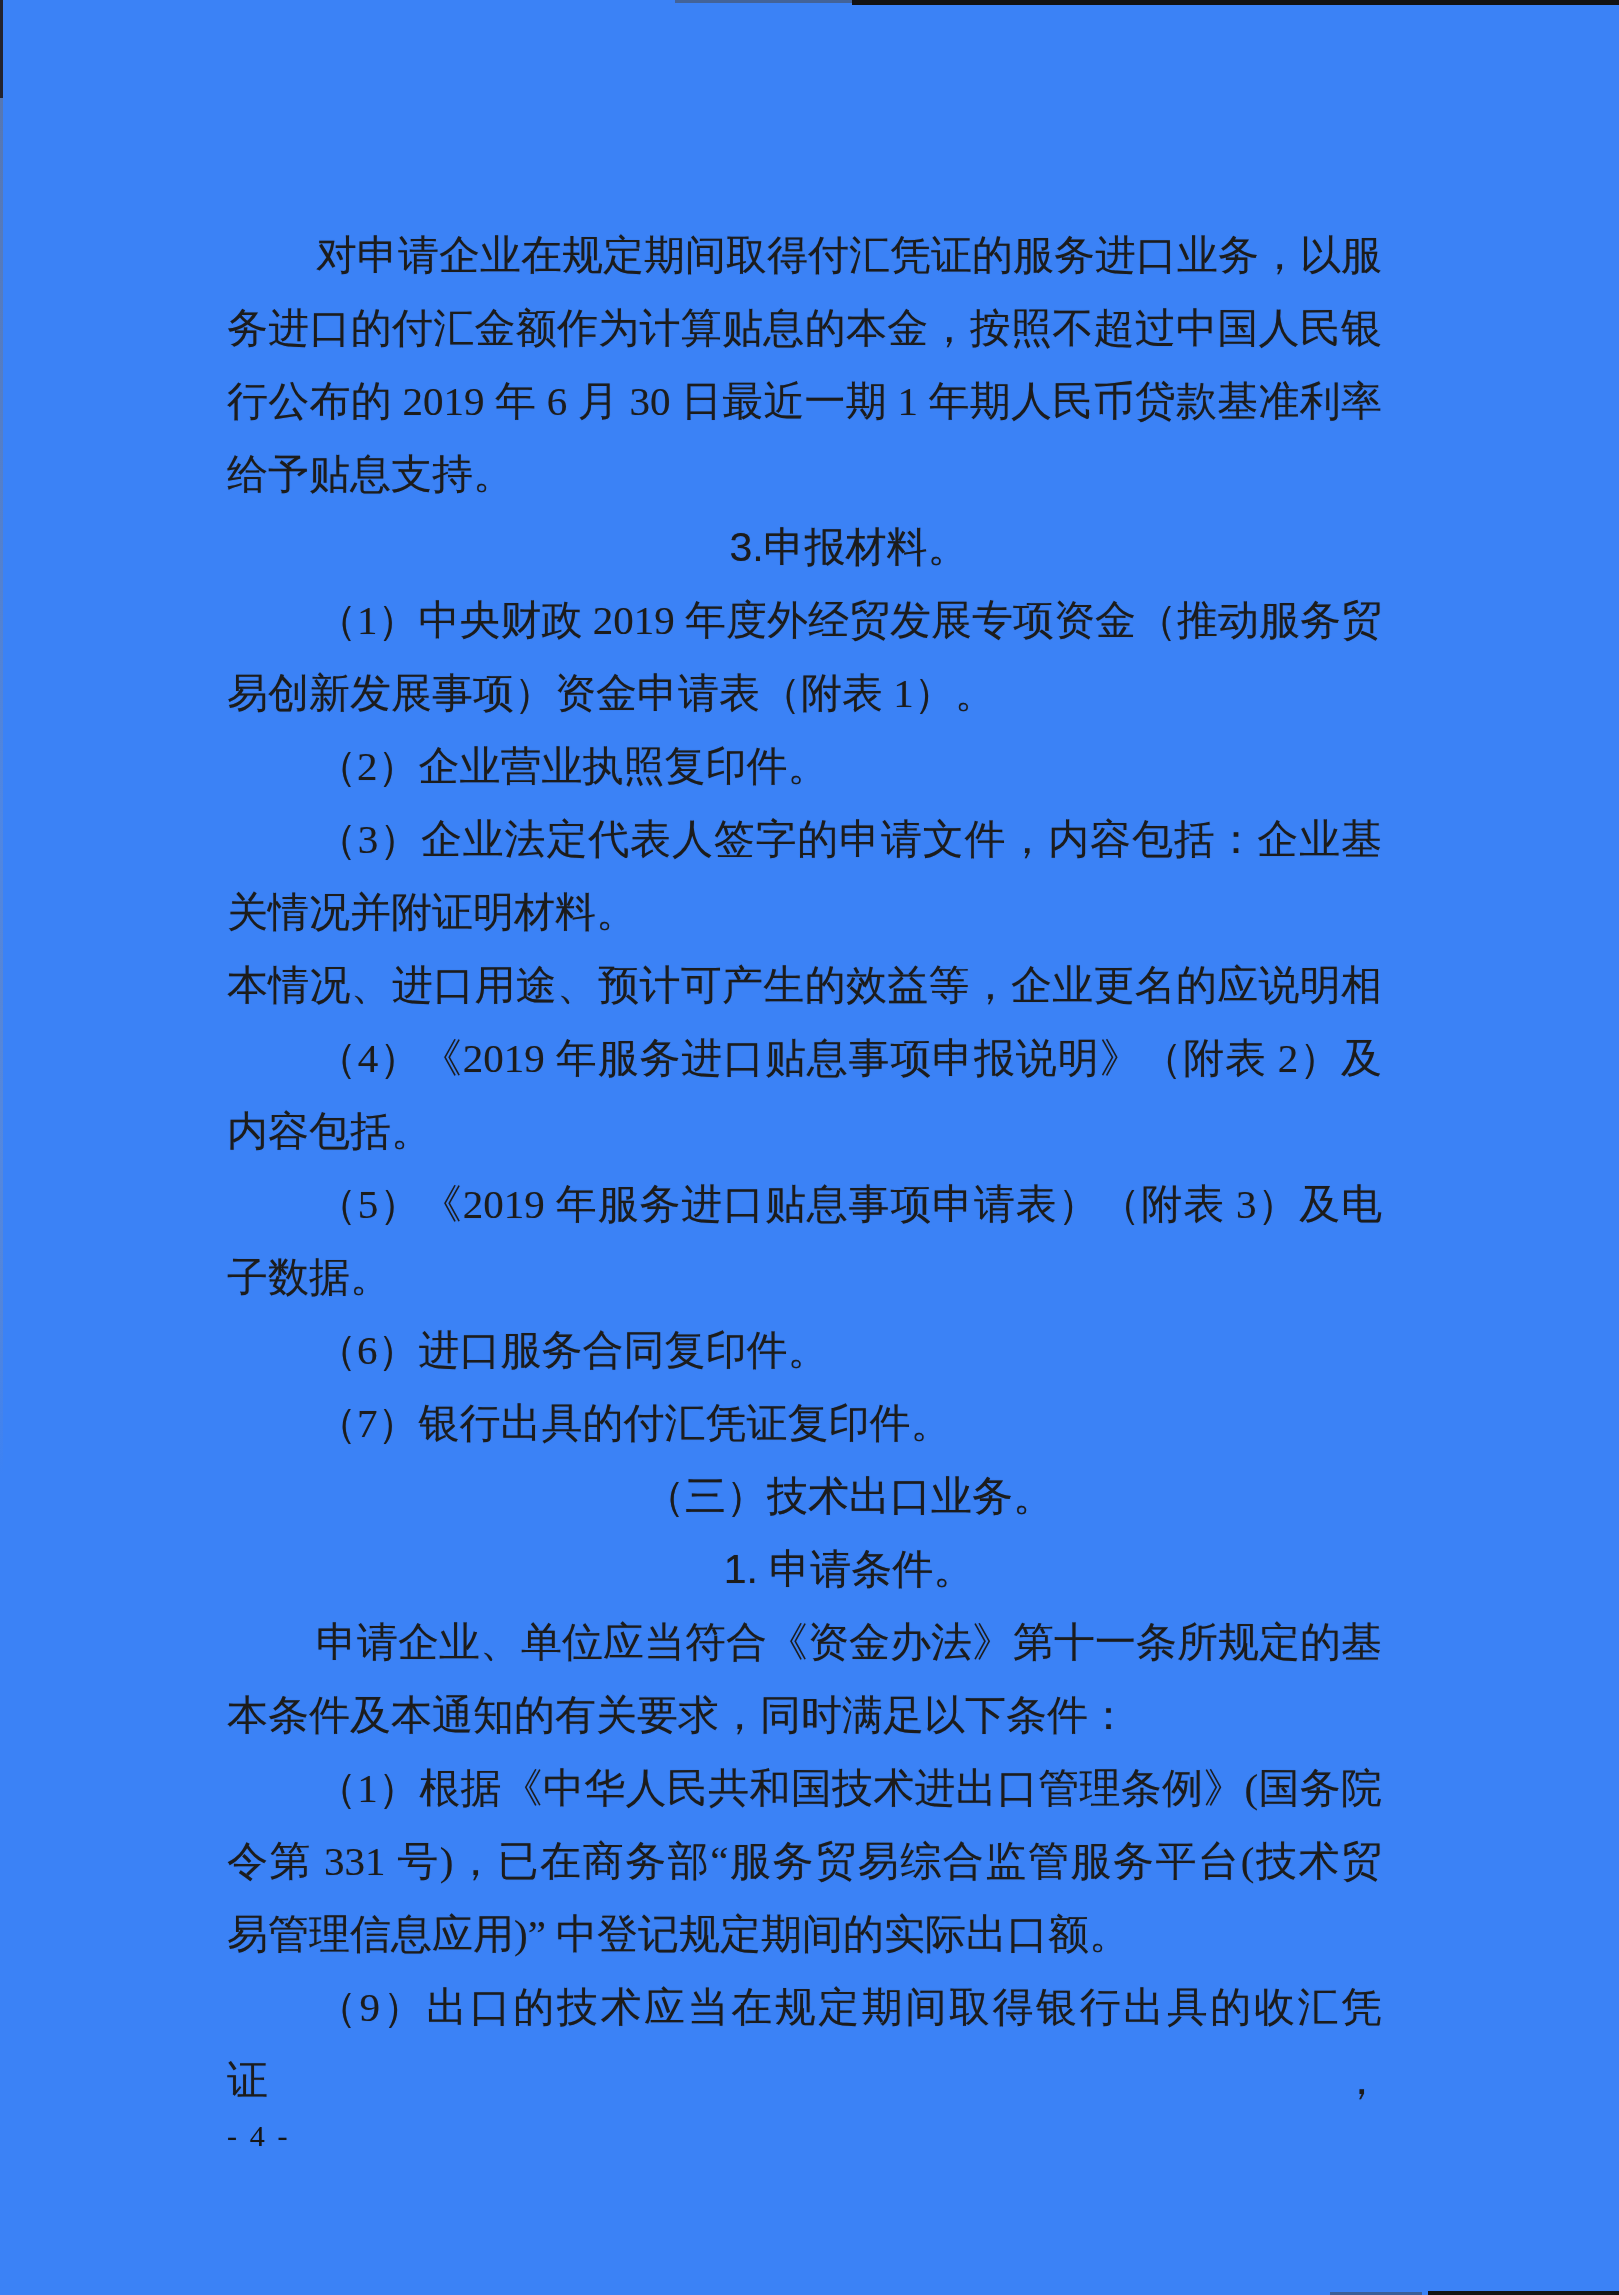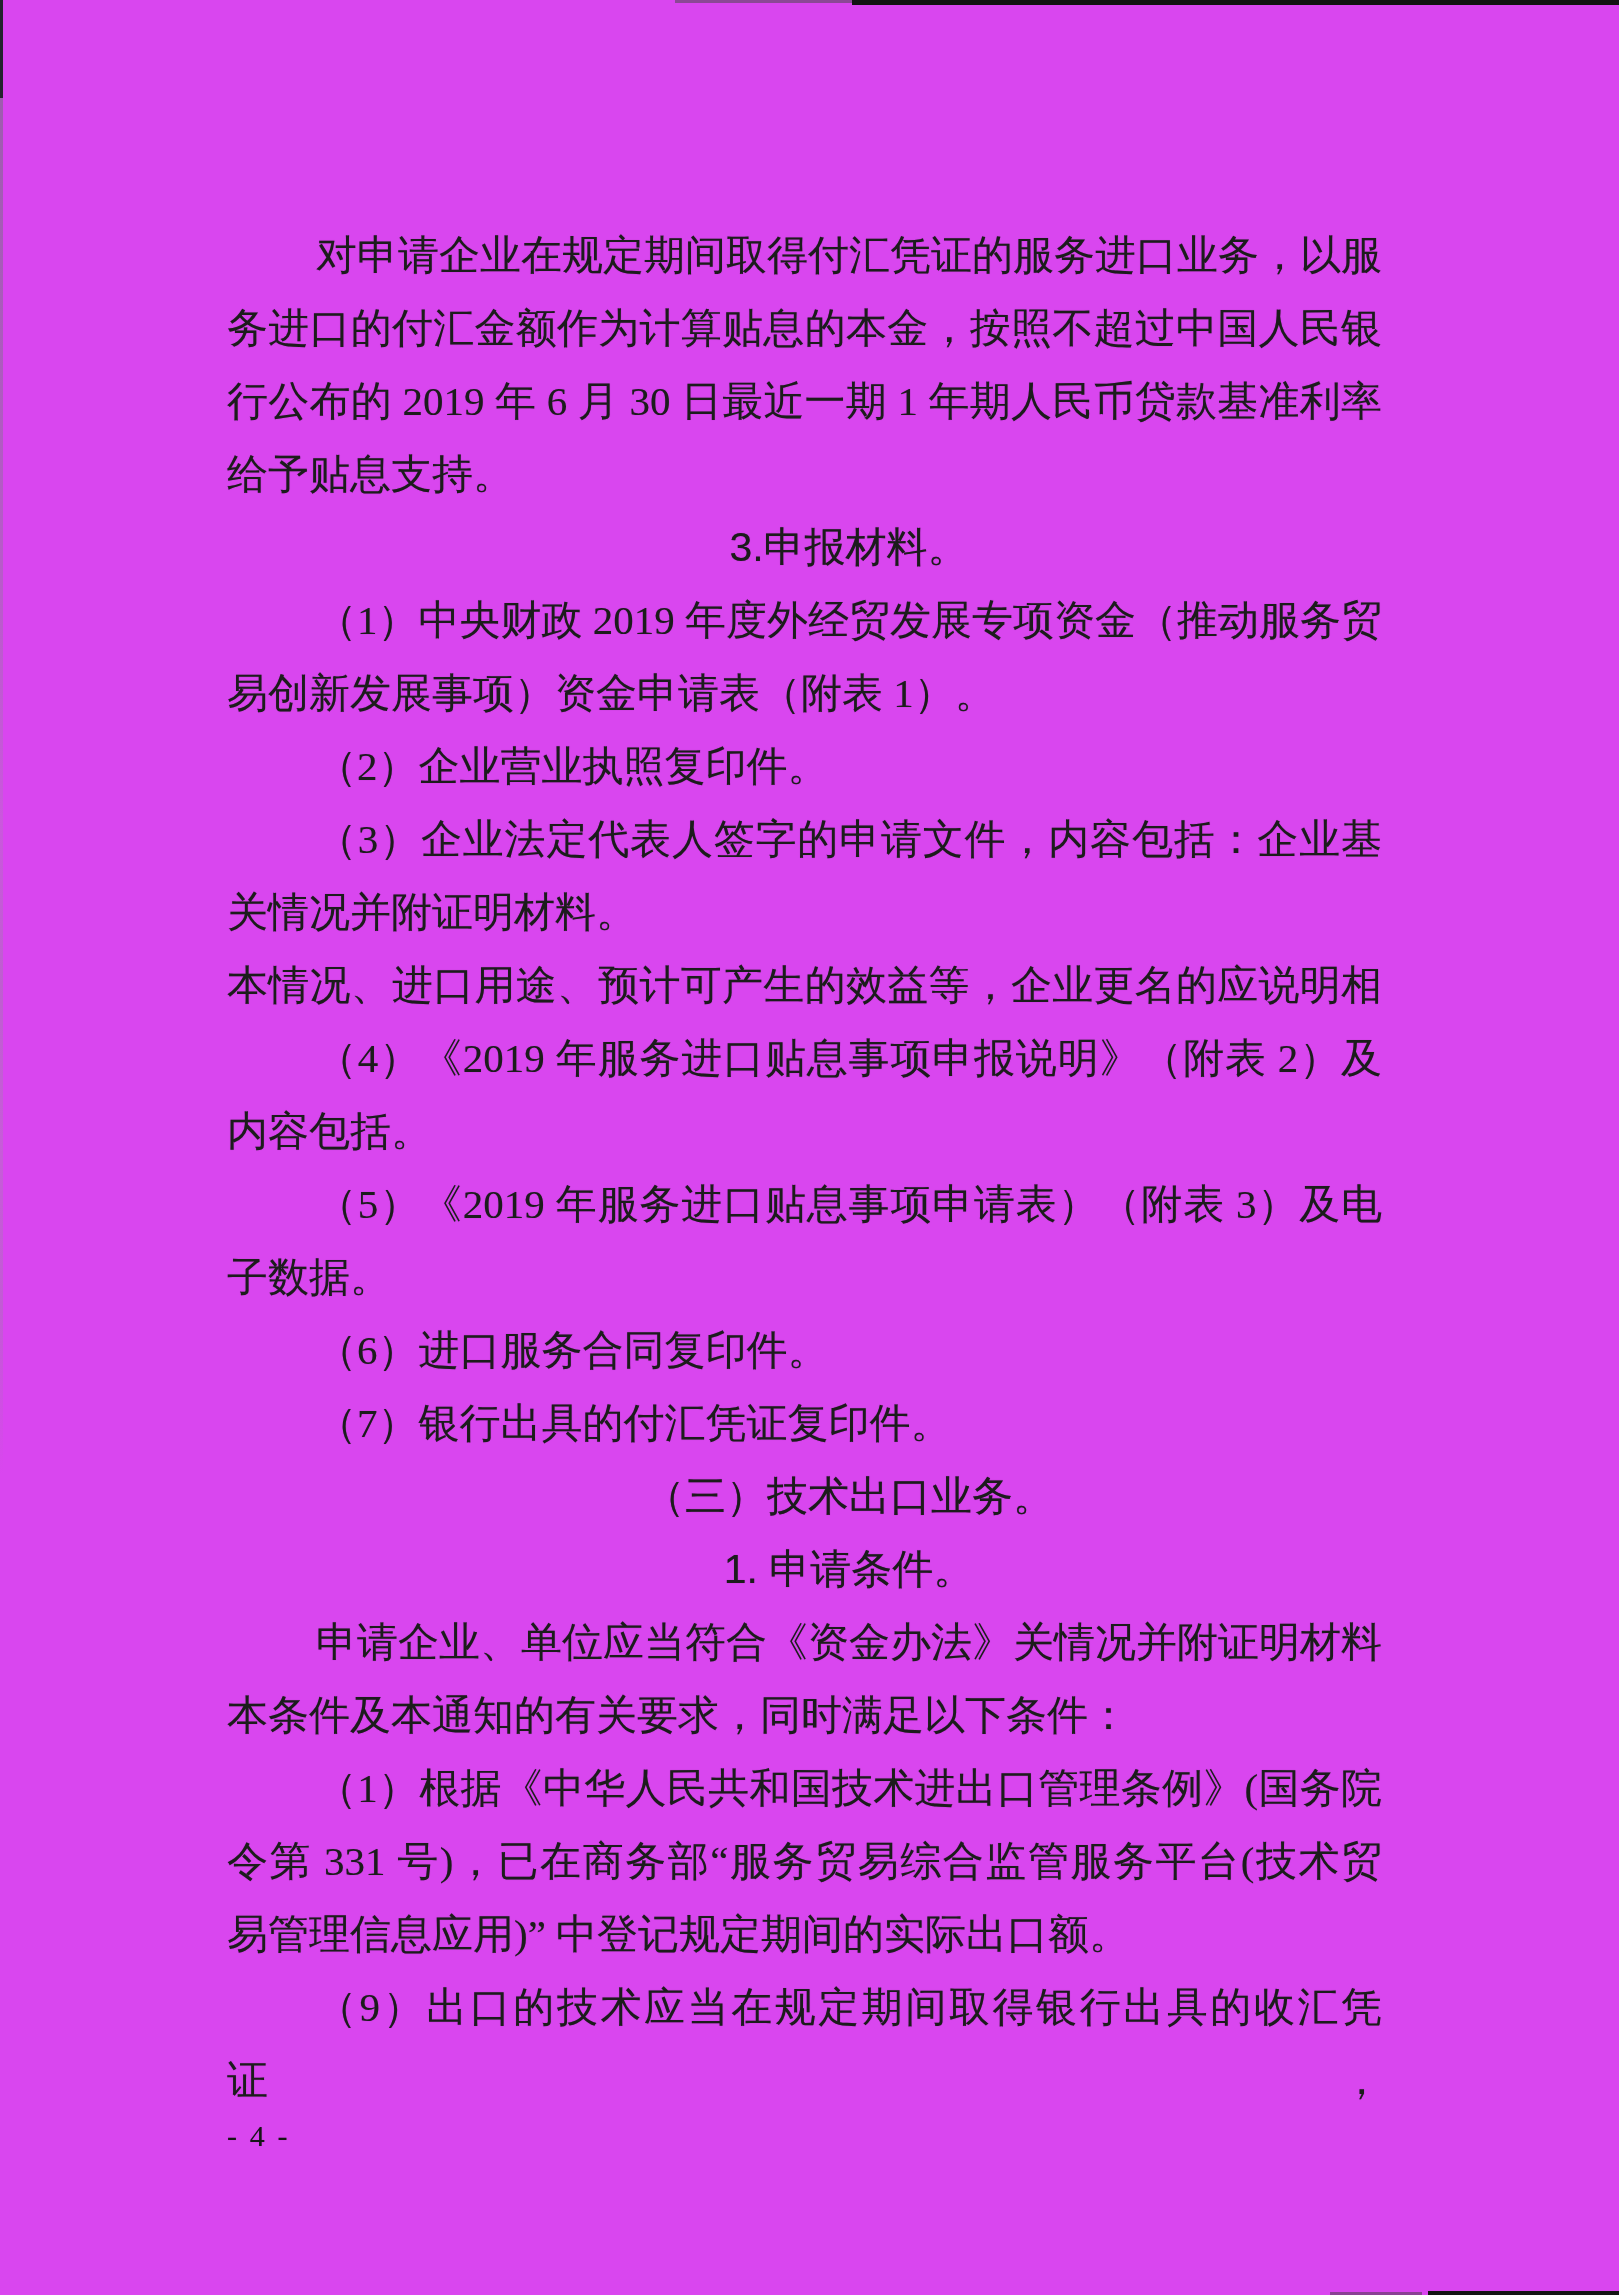--- a/index.html
+++ b/index.html
@@ -10,21 +10,21 @@
   body {
     width: 1619px;
     height: 2295px;
     position: relative;
     overflow: hidden;
     font-family: "Liberation Serif", "DejaVu Serif", serif;
   }
   .page {
     position: absolute;
     inset: 0;
-    background: #d946ef;
+    background: #3b82f6;
   }
   
   .artifact { position: absolute; pointer-events: none; }
   .top-line-faint {
     left: 675px; top: 0; width: 183px; height: 2.6px;
     background: #4a4a4a; opacity: 0.55;
   }
   .top-line {
     left: 852px; top: 0; width: 768px; height: 4.6px;
     background: #121212;
@@ -113,21 +113,21 @@
       <div class="line">关情况并附证明材料。</div>
       <div class="line fill">本情况、进口用途、预计可产生的效益等，企业更名的应说明相</div>
       <div class="line indent fill">（4）《2019 年服务进口贴息事项申报说明》（附表 2）及</div>
       <div class="line">内容包括。</div>
       <div class="line indent fill">（5）《2019 年服务进口贴息事项申请表）（附表 3）及电</div>
       <div class="line">子数据。</div>
       <div class="line indent">（6）进口服务合同复印件。</div>
       <div class="line indent">（7）银行出具的付汇凭证复印件。</div>
       <div class="line bold indent">（三）技术出口业务。</div>
       <div class="line bold indent">1. 申请条件。</div>
-      <div class="line indent fill">申请企业、单位应当符合《资金办法》关情况并附证明材料</div>
+      <div class="line indent fill">申请企业、单位应当符合《资金办法》第十一条所规定的基</div>
       <div class="line">本条件及本通知的有关要求，同时满足以下条件：</div>
       <div class="line indent fill">（1）根据《中华人民共和国技术进出口管理条例》(国务院</div>
       <div class="line fill">令第 331 号)，已在商务部“服务贸易综合监管服务平台(技术贸</div>
       <div class="line">易管理信息应用)” 中登记规定期间的实际出口额。</div>
       <div class="line indent fill">（9）出口的技术应当在规定期间取得银行出具的收汇凭证，</div>
     </div>
 
   <div class="page-number">- 4 -</div>
 
 </div>

